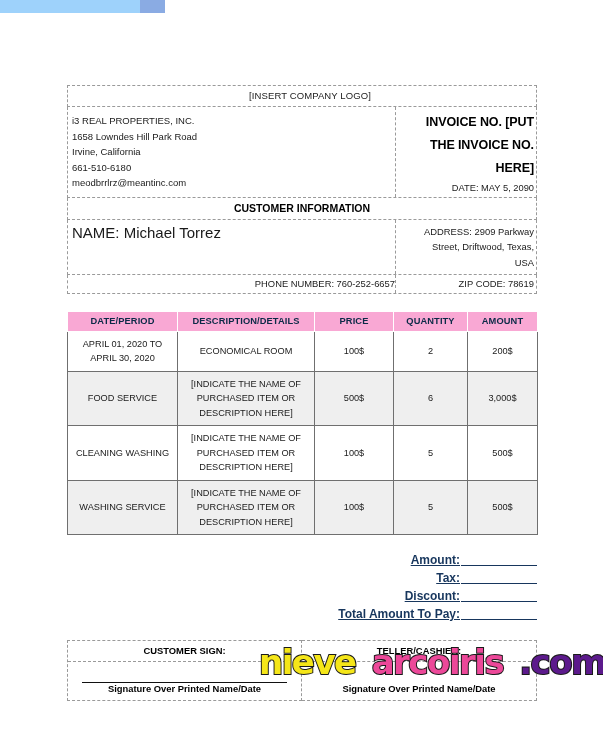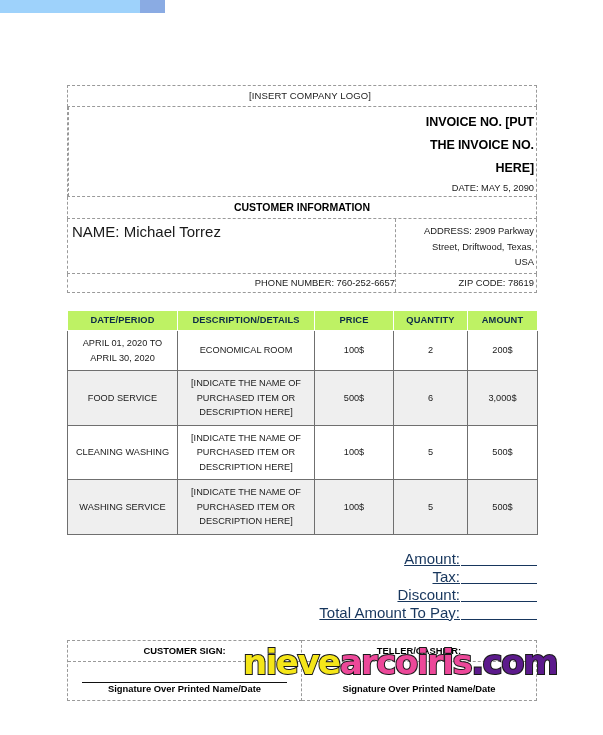--- a/index.html
+++ b/index.html
@@ -151,21 +151,21 @@
   }
 
   
   #items-table {
     margin-top: 17px;
     width: 470px;
     border-collapse: collapse;
     table-layout: fixed;
   }
   #items-table th {
-    background: #bef264;
+    background: #f9a8d4;
     color: #0b2a47;
     font-size: 9.3px;
     font-weight: bold;
     text-align: center;
     padding: 4px 0 5px 0;
     border: 1px solid #ffffff;
     letter-spacing: 0.1px;
   }
   #items-table td {
     font-size: 9.2px;
@@ -188,22 +188,22 @@
     margin-top: 14px;
     width: 470px;
   }
   .total-row {
     display: flex;
     justify-content: flex-end;
     align-items: flex-end;
     height: 18px;
   }
   .total-label {
-    font-size: 15px;
-    font-weight: normal;
+    font-size: 12px;
+    font-weight: bold;
     color: #17365d;
     text-decoration: underline;
     white-space: nowrap;
     padding-right: 1px;
   }
   .total-blank {
     width: 76px;
     border-bottom: 1.3px solid #17365d;
     height: 12px;
     margin-bottom: 1px;
@@ -264,38 +264,46 @@
     font-family: "DejaVu Sans", sans-serif;
     letter-spacing: -1.5px;
     white-space: nowrap;
     pointer-events: none;
     z-index: 40;
     line-height: 34px;
   }
   #watermark span {
     -webkit-text-stroke: 2px #1a1a1a;
     paint-order: stroke fill;
+    margin-left: 16px;
   }
   #wm-part-1 { color: #f5e619; }
   #wm-part-2 { color: #ec4899; }
   #wm-part-3 { color: #5c1a8c; }
 </style>
 </head>
 <body>
 
 <div id="top-bars">
   <div class="bar-light"></div>
   <div class="bar-dark"></div>
 </div>
 
 <div id="invoice-doc">
 
   <div id="logo-band">[INSERT COMPANY LOGO]</div>
 
   <div id="company-band">
+    <div id="company-block">
+      <div class="line">i3 REAL PROPERTIES, INC.</div>
+      <div class="line">1658 Lowndes Hill Park Road</div>
+      <div class="line">Irvine, California</div>
+      <div class="line">661-510-6180</div>
+      <div class="line">meodbrrlrz@meantinc.com</div>
+    </div>
     <div id="invoice-no-block">
       <div id="invoice-no-title">
         <div>INVOICE NO. [PUT</div>
         <div>THE INVOICE NO.</div>
         <div>HERE]</div>
       </div>
       <div id="invoice-date">DATE: MAY 5, 2090</div>
     </div>
   </div>
 

